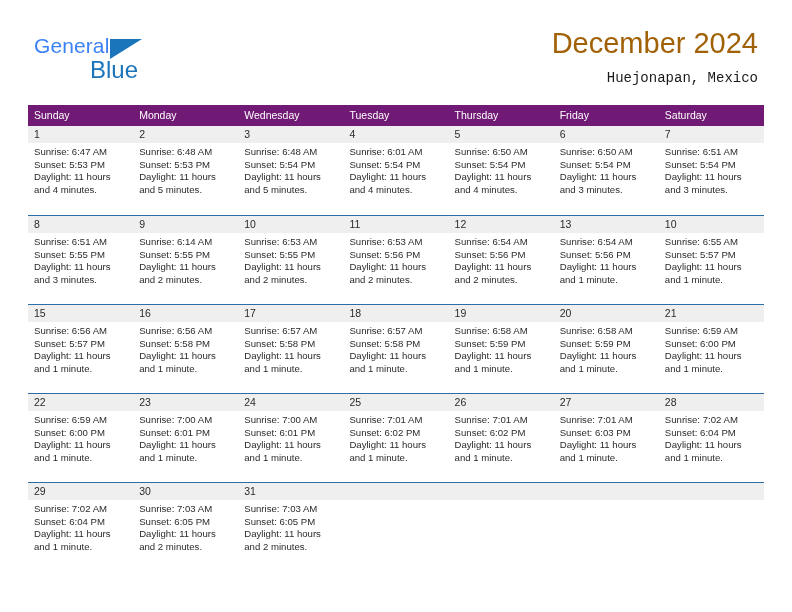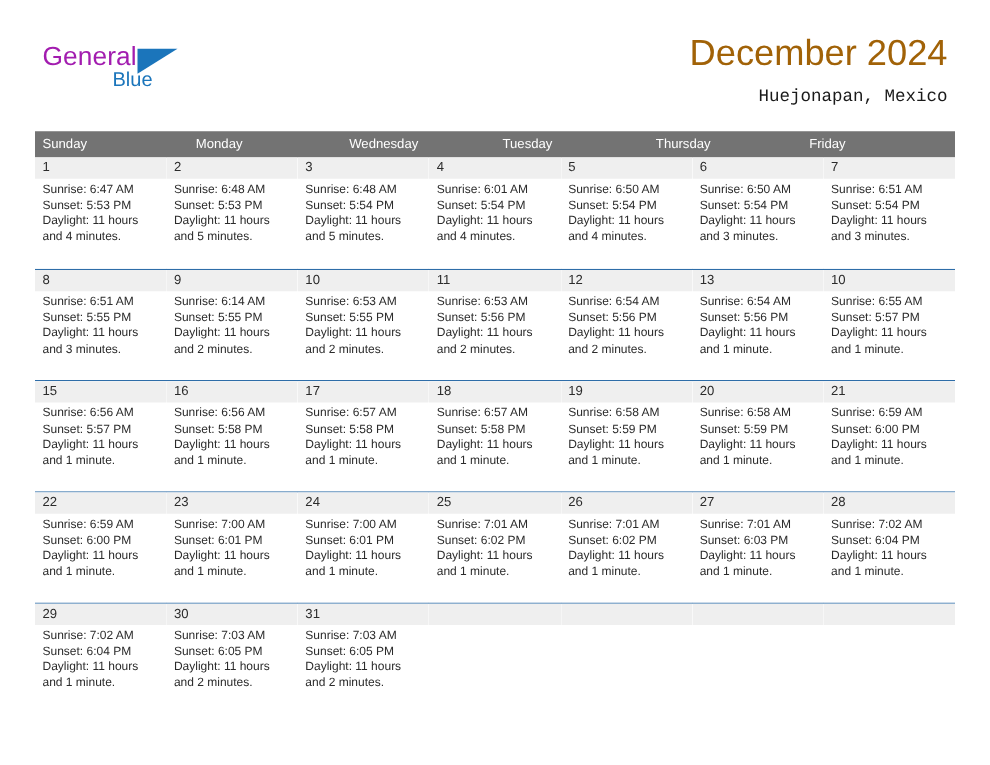--- a/index.html
+++ b/index.html
@@ -35,37 +35,37 @@
     top: 34px;
     width: 180px;
     height: 52px;
   }
   .logo-general {
     position: absolute;
     left: 0;
     top: 0;
     font-size: 21px;
     letter-spacing: 0.1px;
-    color: #a21caf;
+    color: #3b82f6;
     font-family: "Liberation Sans", sans-serif;
   }
   .logo-triangle {
     position: absolute;
     left: 76px;
     top: 5px;
     width: 0;
     height: 0;
     border-left: 32px solid #1b75bb;
     border-bottom: 20px solid transparent;
   }
   .logo-blue {
     position: absolute;
     left: 56px;
     top: 22px;
-    font-size: 16px;
+    font-size: 24px;
     color: #1b75bb;
     font-family: "Liberation Sans", sans-serif;
   }
   .title-block {
     position: absolute;
     right: 34px;
     top: 26px;
     text-align: right;
   }
   .title-main {
@@ -85,21 +85,21 @@
 
   
   .calendar {
     position: absolute;
     left: 28px;
     top: 105px;
     width: 736px;
   }
   .dow-row {
     display: flex;
-    background: #737373;
+    background: #701a75;
     height: 21px;
   }
   .dow-cell {
     flex: 1 1 0;
     color: #ffffff;
     font-size: 10.5px;
     line-height: 21px;
     padding-left: 6px;
     box-sizing: border-box;
     white-space: nowrap;
@@ -162,20 +162,21 @@
   </div>
 
   <div class="calendar">
     <div class="dow-row" id="dow-row">
         <div class="dow-cell">Sunday</div>
         <div class="dow-cell">Monday</div>
         <div class="dow-cell">Wednesday</div>
         <div class="dow-cell">Tuesday</div>
         <div class="dow-cell">Thursday</div>
         <div class="dow-cell">Friday</div>
+        <div class="dow-cell">Saturday</div>
       </div>
     <div id="weeks-container">
         <div class="week-row first">
           <div class="day-cell">
             <div class="day-num">1</div>
             <div class="day-body">
               <div>Sunrise: 6:47 AM</div>
               <div>Sunset: 5:53 PM</div>
               <div>Daylight: 11 hours and 4 minutes.</div>
             </div>

